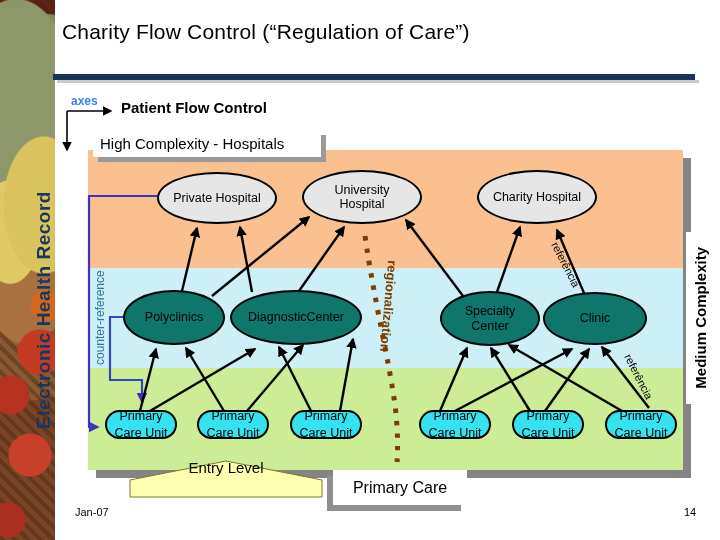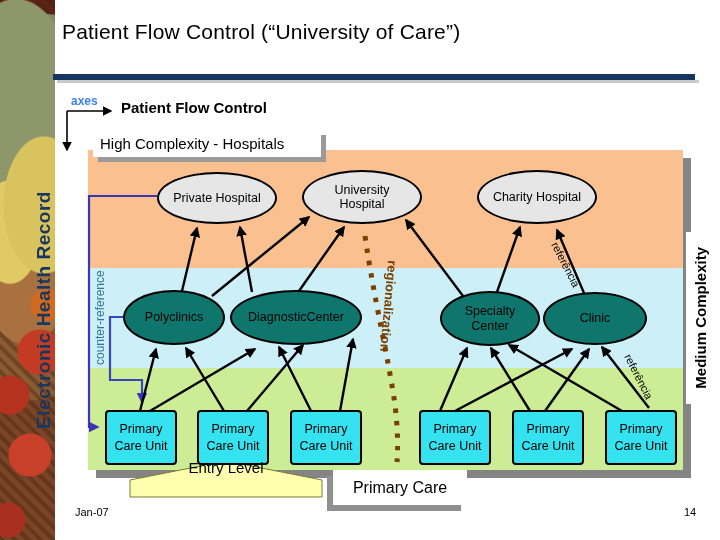--- a/index.html
+++ b/index.html
@@ -84,22 +84,22 @@
   .midlevel{ background:#0f766e; }
   .e-private   { left:157px; top:172px; width:120px; height:52px; }
   .e-university{ left:302px; top:170px; width:120px; height:54px; }
   .e-charity   { left:477px; top:170px; width:120px; height:54px; }
   .e-poly      { left:123px; top:290px; width:102px; height:55px; }
   .e-diag      { left:230px; top:290px; width:132px; height:55px; }
   .e-spec      { left:440px; top:291px; width:100px; height:55px; }
   .e-clinic    { left:543px; top:292px; width:104px; height:53px; }
 
   .pcu{
-    top:410px; width:72px; height:55px; background:#35E2EF;
-    border:2px solid #000; border-radius:4px;
+    top:410px; width:72px; height:29px; background:#35E2EF;
+    border:2px solid #000; border-radius:20px;
     display:flex; align-items:center; justify-content:center; text-align:center;
     font-size:12.5px; line-height:1.3; color:#000;
   }
   .pcu1{ left:105px; } .pcu2{ left:197px; } .pcu3{ left:290px; }
   .pcu4{ left:419px; } .pcu5{ left:512px; } .pcu6{ left:605px; }
 
   .entry-level{
     left:130px; top:463px; width:192px; height:34px;
     display:flex; align-items:flex-end; justify-content:center;
     font-size:15px; color:#000; padding-bottom:21px;
@@ -114,21 +114,21 @@
   .footer-date{ left:75px; top:506px; font-size:11px; color:#000; }
   .page-number{ left:684px; top:506px; font-size:11px; color:#000; }
 
   svg.layer{ position:absolute; left:0; top:0; width:720px; height:540px; pointer-events:none; }
 </style>
 </head>
 <body>
 
 <div class="abs photo-strip"></div>
 
-<div class="abs slide-title">Patient Flow Control (“University of Care”)</div>
+<div class="abs slide-title">Charity Flow Control (“Regulation of Care”)</div>
 <div class="abs rule-navy"></div>
 <div class="abs rule-silver"></div>
 
 <div class="abs axes-label">axes</div>
 <div class="abs subtitle">Patient Flow Control</div>
 
 <div class="abs bands">
   <div class="band-high"></div>
   <div class="band-med"></div>
   <div class="band-low"></div>

